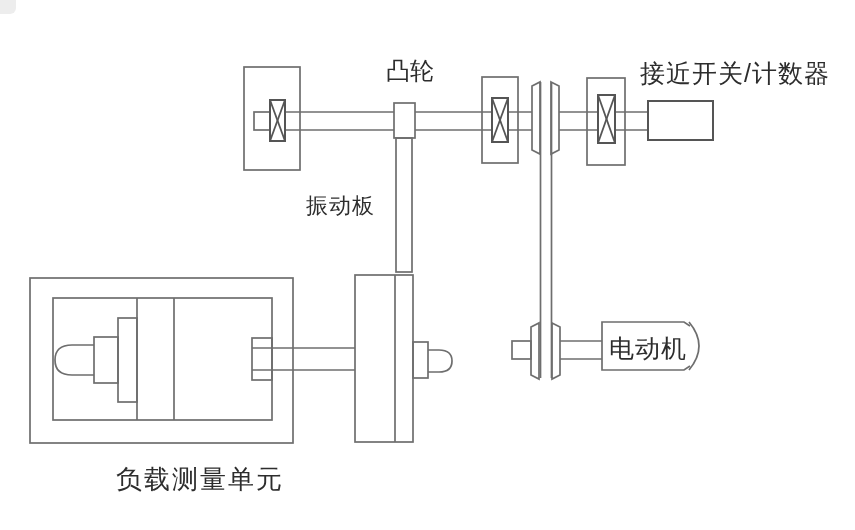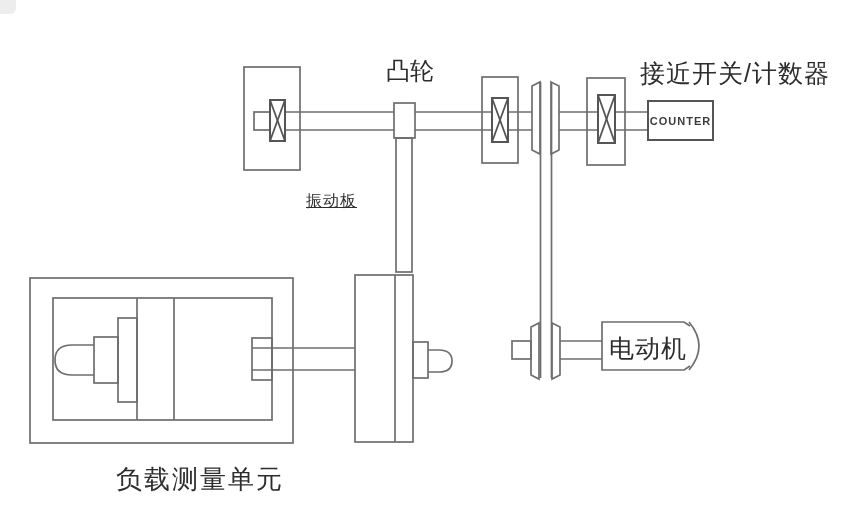--- a/index.html
+++ b/index.html
@@ -11,21 +11,21 @@
   .schematic-svg{position:absolute;left:0;top:0;}
   .ln{fill:none;stroke:var(--line,#6e6e6e);stroke-width:1.7;}
   .lnb{fill:#ffffff;stroke:var(--line-dark,#555555);stroke-width:2;}
   .xl{fill:none;stroke:var(--line-dark,#555555);stroke-width:1.8;}
   .label{
     position:absolute;color:var(--text,#2d2d2d);white-space:nowrap;
     font-family:"Liberation Sans","DejaVu Sans",sans-serif;
   }
   .label-cam{left:386px;top:55px;font-size:24px;}
   .label-proximity{left:640px;top:57px;font-size:25px;letter-spacing:1px;}
-  .label-vibration{left:306px;top:191px;font-size:16px;letter-spacing:1px;text-decoration:underline;}
+  .label-vibration{left:306px;top:191px;font-size:22px;letter-spacing:1px;}
   .label-load{left:108px;top:462px;font-size:26px;letter-spacing:2px;margin-left:8px;}
   .label-motor{left:602px;top:332px;width:92px;font-size:25px;text-align:center;letter-spacing:1px;font-family:Liberation Serif, serif;}
   .label-counter{
     left:648px;top:101px;width:65px;height:39px;
     display:flex;align-items:center;justify-content:center;
     font-size:11px;font-weight:700;letter-spacing:1px;color:#3c3c3c;
   }
   .corner-artifact{
     position:absolute;left:0;top:0;width:16px;height:14px;
     background:#ededed;border-radius:0 0 6px 0;
@@ -131,19 +131,18 @@
       <path class="ln" d="M428,350 L439,350 Q452,350 452,361 Q452,372 439,372 L428,372"></path>
     </g>
   </svg>
 
   <div class="label label-cam">凸轮</div>
 
   <div class="label label-proximity">接近开关/计数器</div>
 
   <div class="label label-vibration">振动板</div>
 
-  <div class="label label-counter">COUNTER</div>
 
   <div class="label label-motor">电动机</div>
 
   <div class="label label-load">负载测量单元</div>
 
 </div>
 
 </body></html>

